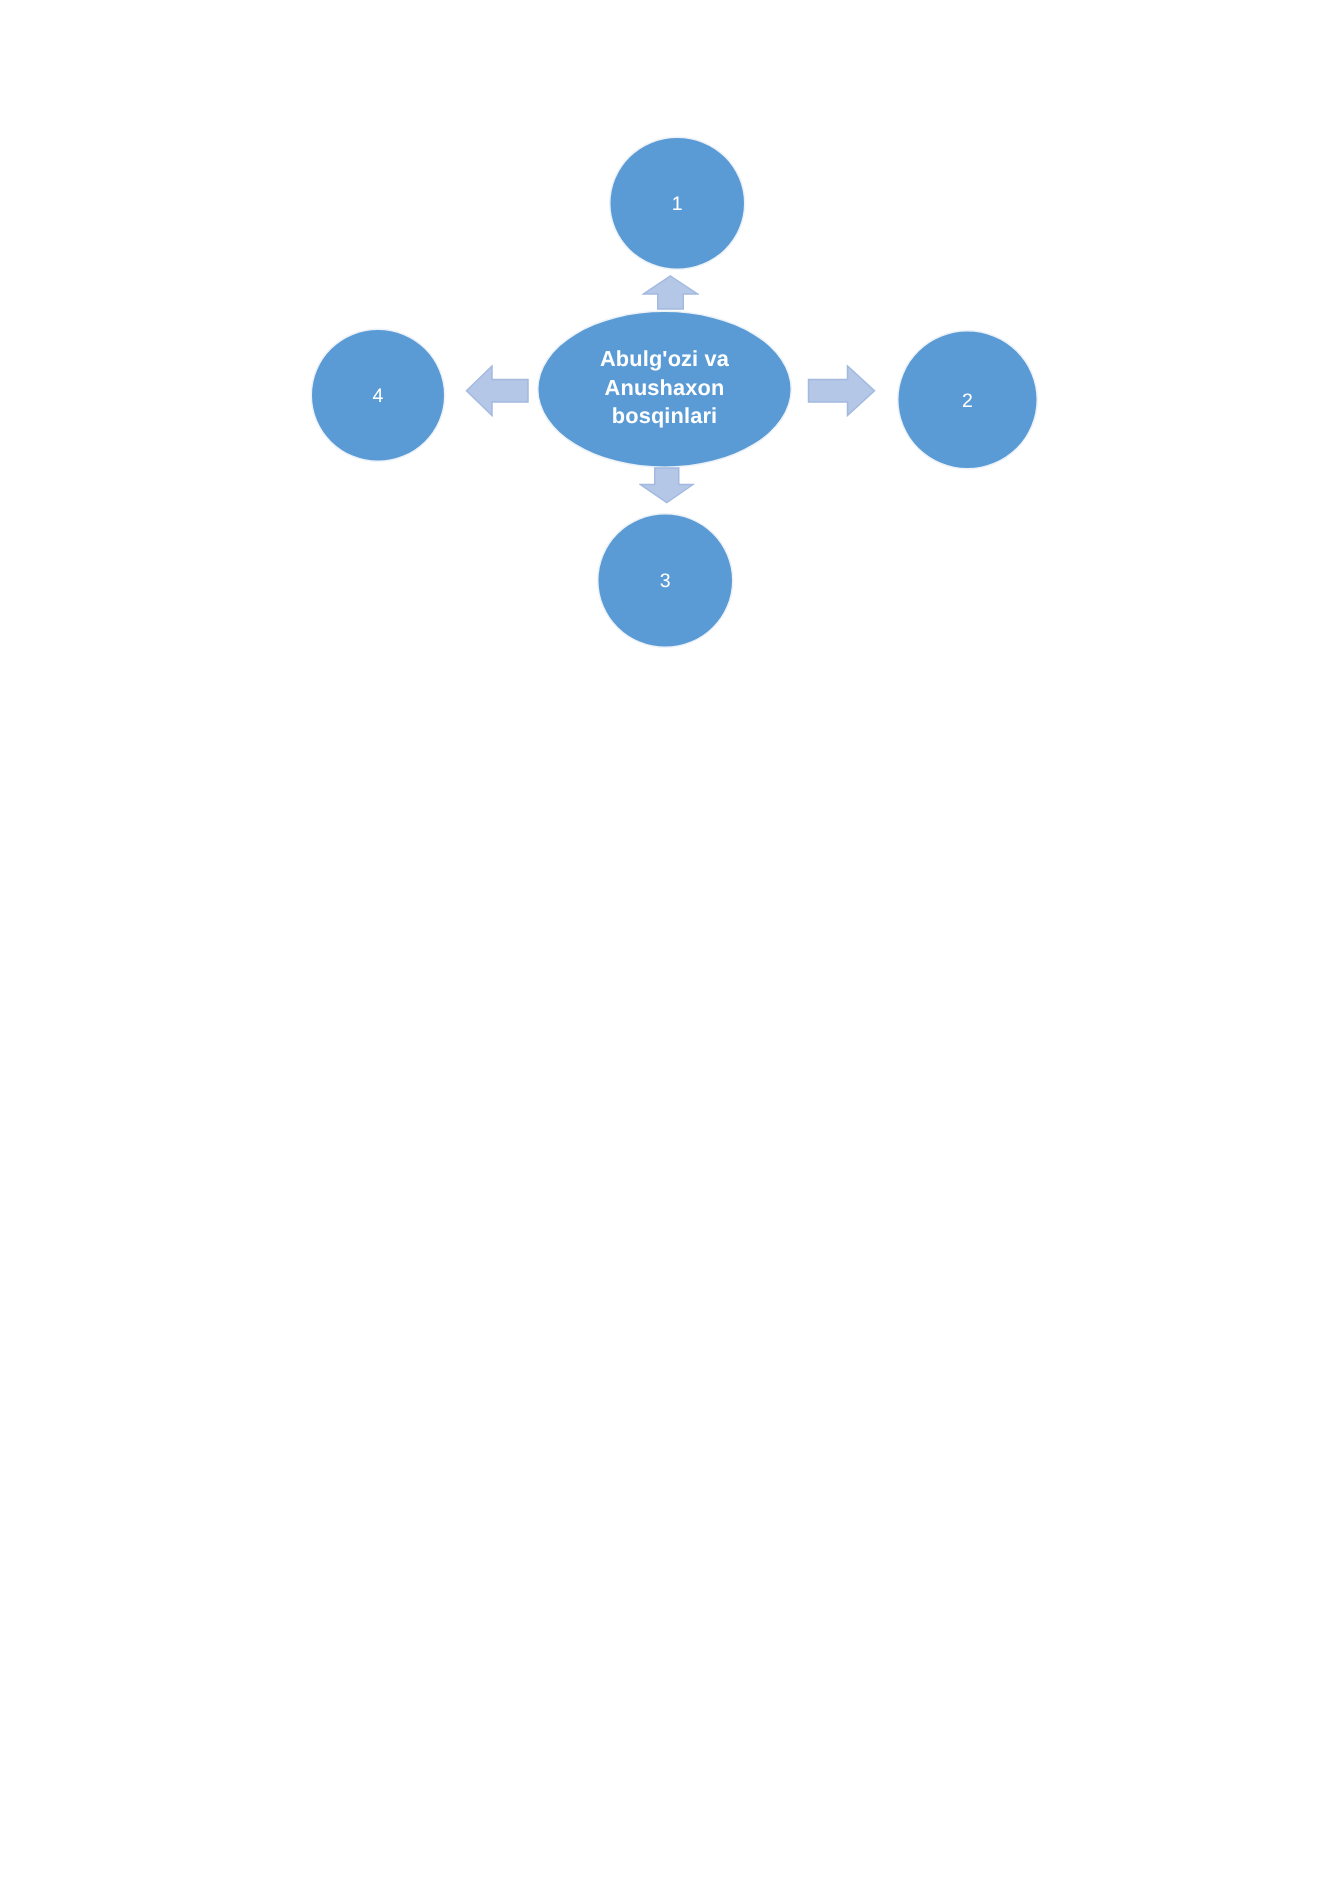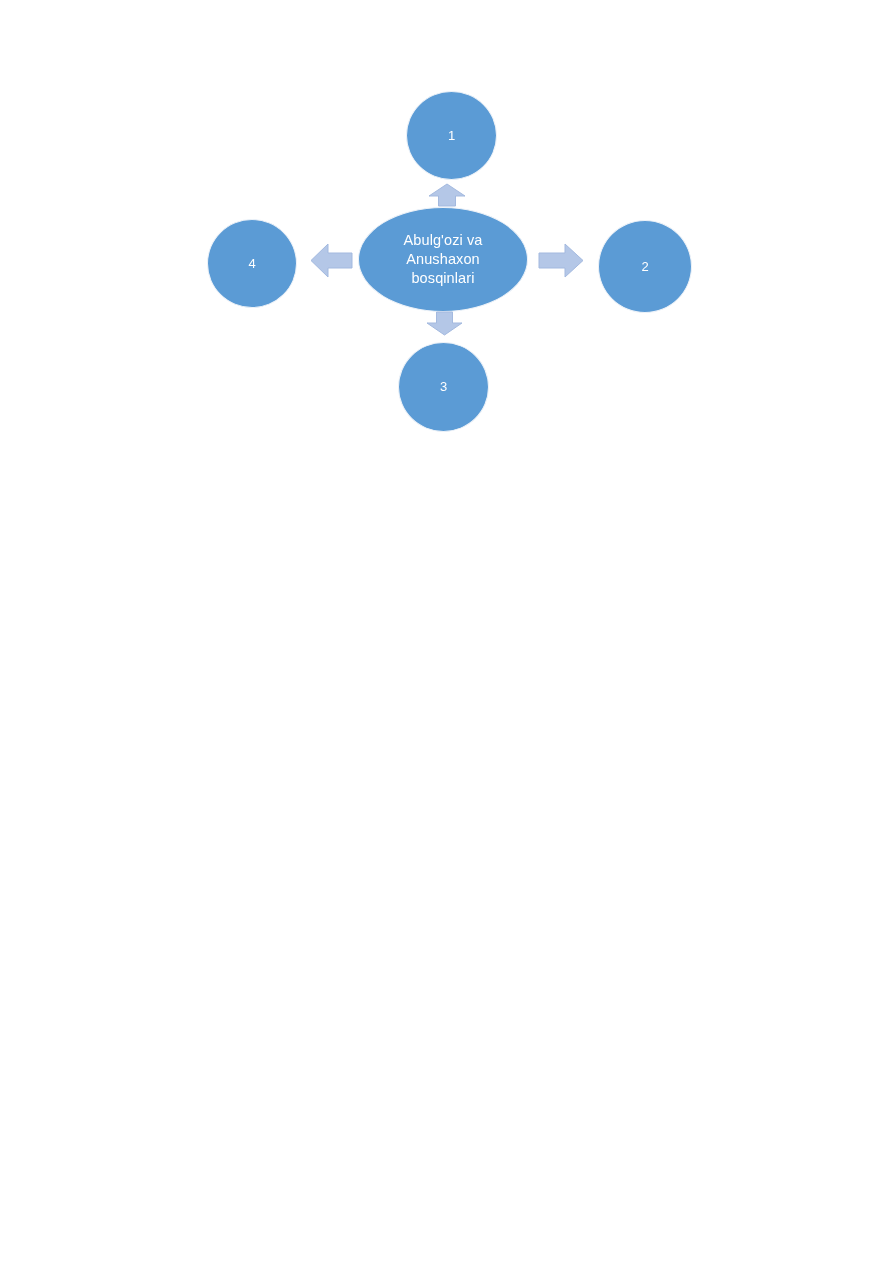--- a/index.html
+++ b/index.html
@@ -24,20 +24,21 @@
   .node {
     position: absolute;
     box-sizing: border-box;
     background: #5B9BD5;
     border: 1.5px solid #EDF2F8;
     display: flex;
     align-items: center;
     justify-content: center;
     text-align: center;
     color: #FFFFFF;
+    font-weight: bold;
   }
   .node-circle {
     border-radius: 50%;
     font-size: 13px;
     font-weight: 400;
     line-height: 1.2;
   }
   .node-ellipse {
     border-radius: 50%;
     font-size: 14.5px;

